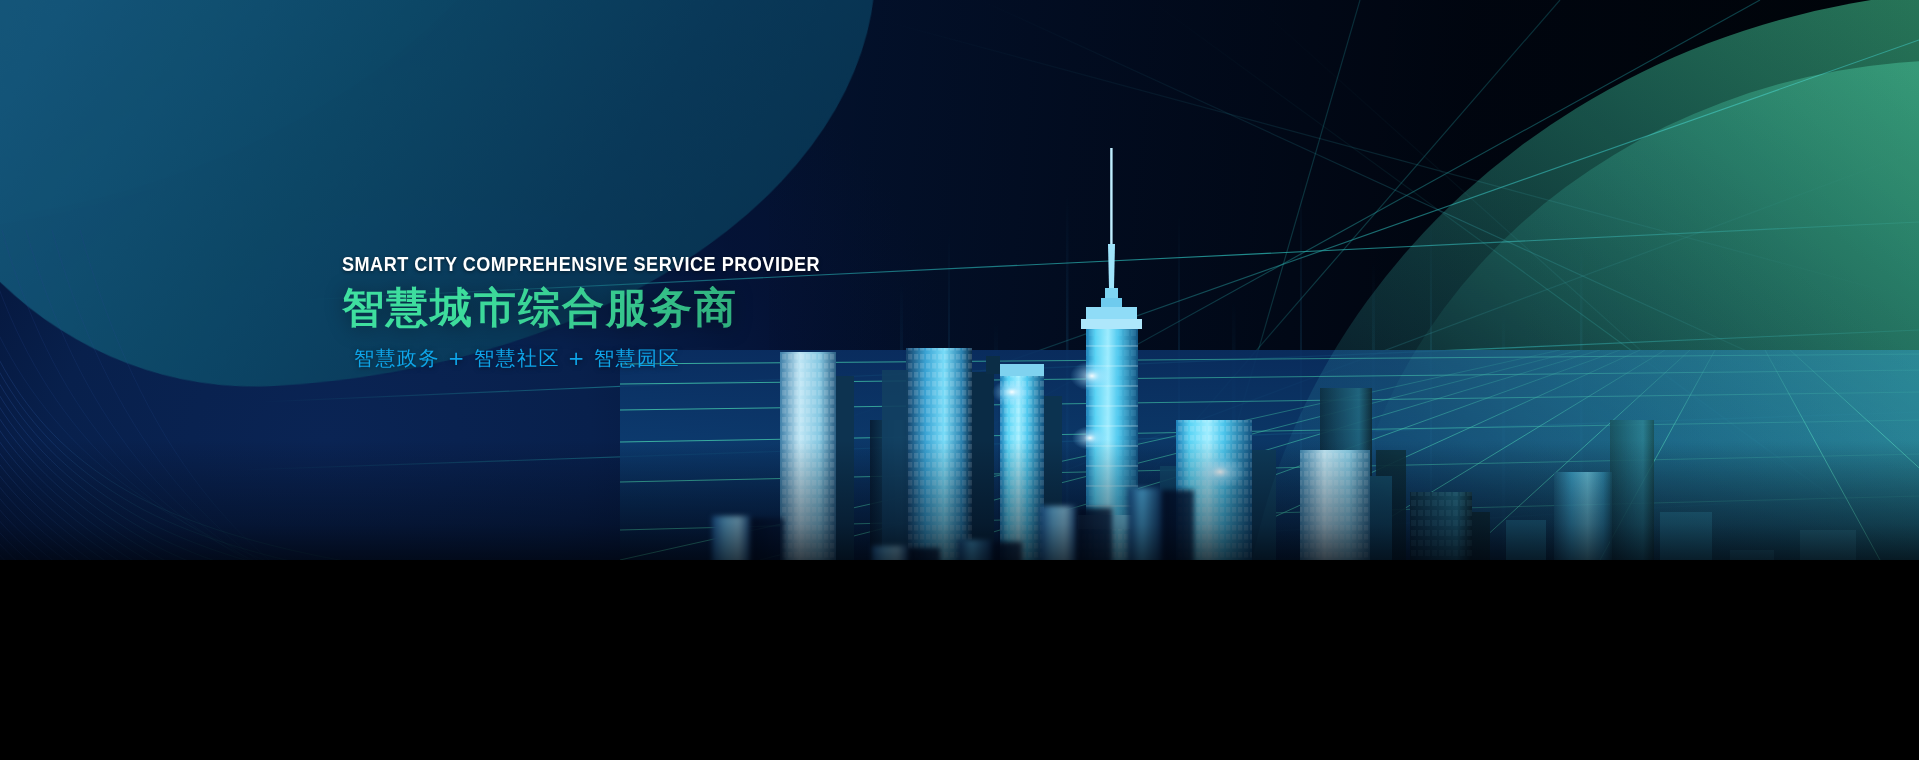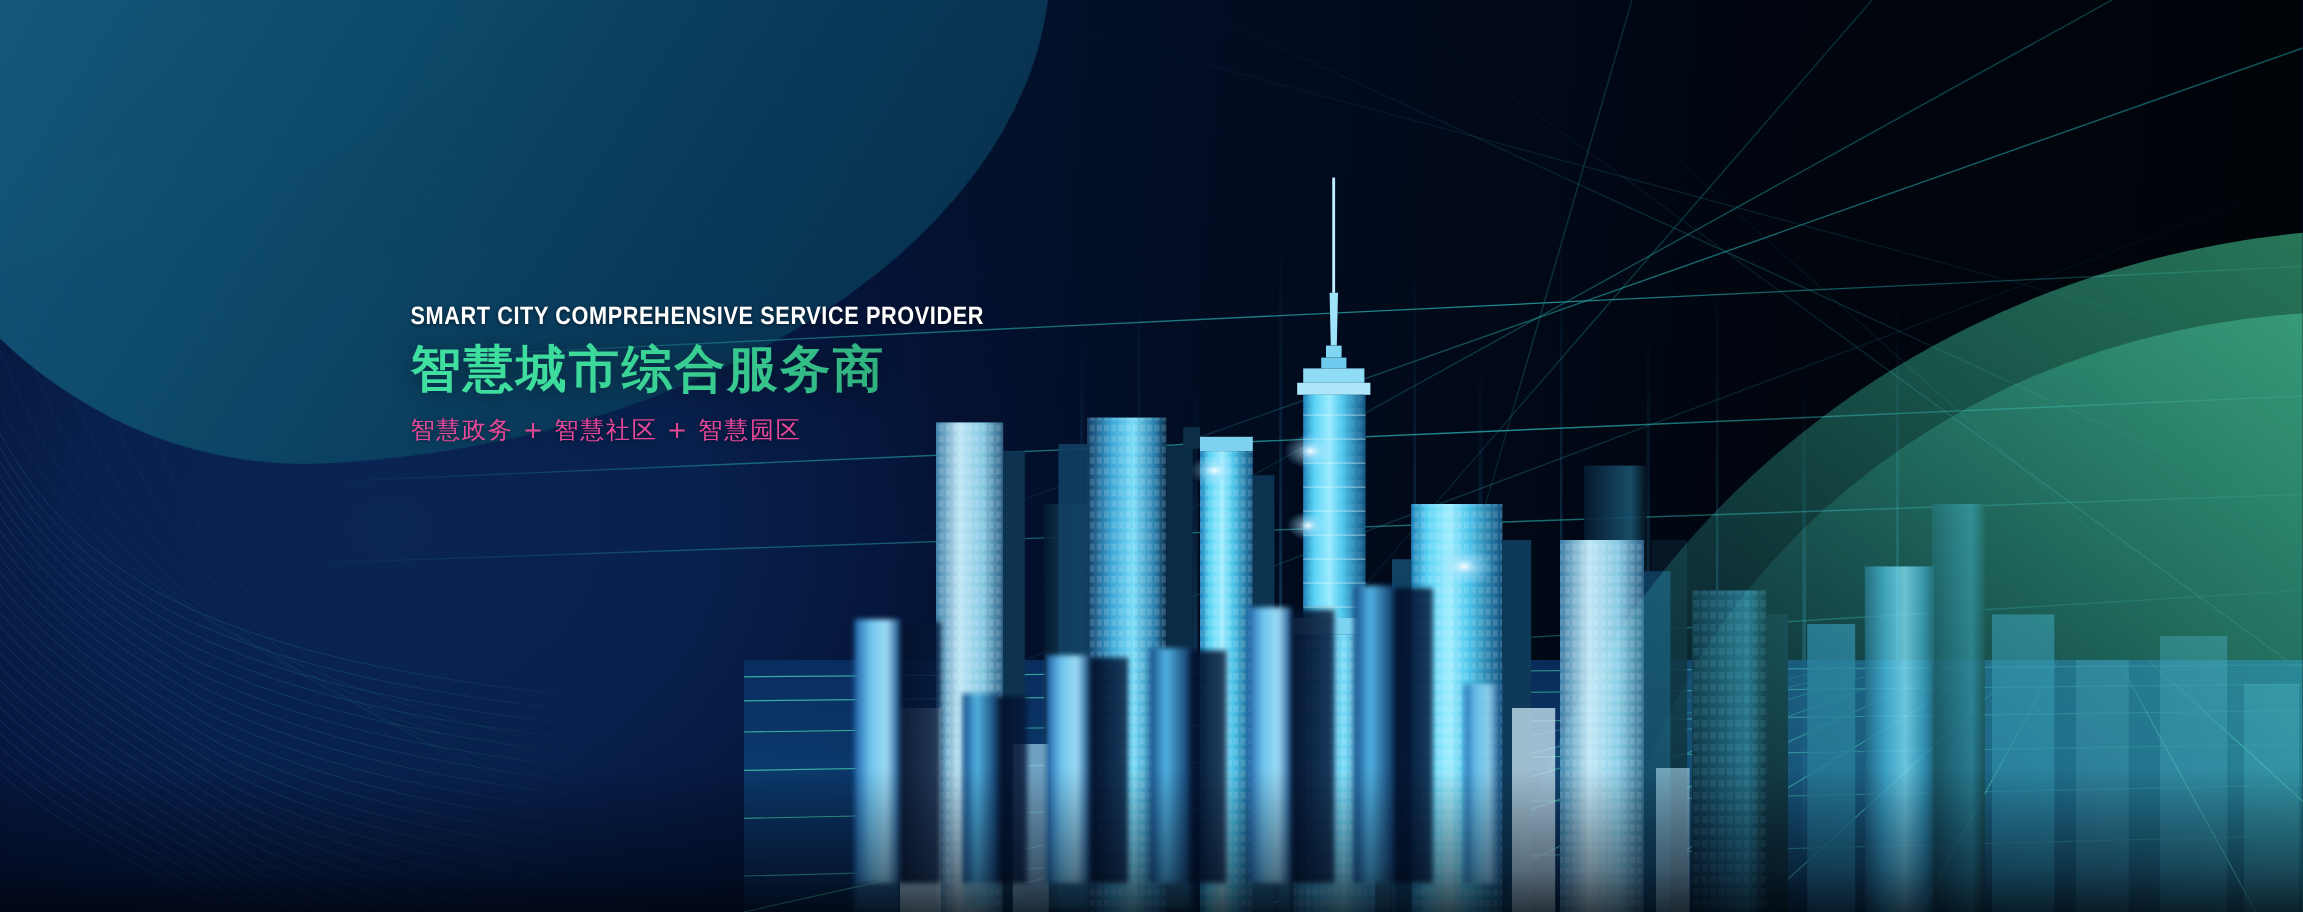--- a/index.html
+++ b/index.html
@@ -1,21 +1,21 @@
 <!DOCTYPE html>
 <html><head>
 <meta charset="utf-8">
 <title>Smart City Banner</title>
 <style>
   html,body{margin:0;padding:0;background:#000;}
   body{font-family:"Liberation Sans","DejaVu Sans",sans-serif;}
 
   #banner{
     position:relative;
-    width:1919px;height:760px;
+    width:1919px;height:560px;
     overflow:hidden;
     background:#03122e;
   }
 
   
   .bg-base{
     position:absolute;inset:0;
     background:
       radial-gradient(ellipse 900px 700px at 6% 18%, #17506f 0%, #0d3c5c 26%, #072murphy 40%, rgba(6,20,52,0) 62%),
       linear-gradient(100deg, #0b3350 0%, #082a4a 12%, #061b3e 28%, #05153a 45%, #030d22 65%, #01060f 85%, #000305 100%);
@@ -137,23 +137,23 @@
     background-clip:text;
     color:transparent;
     -webkit-text-fill-color:transparent;
     filter:drop-shadow(0 2px 10px rgba(0,0,0,.4));
   }
   .subline{
     font-family:"DejaVu Sans","Liberation Sans",sans-serif;
     font-weight:400;
     font-size:20px;
     letter-spacing:1.5px;
-    color:#ec4899;
+    color:#0ea5e9;
     white-space:nowrap;
-    margin:0;
+    margin:12px;
     text-shadow:0 1px 5px rgba(0,0,0,.5);
   }
 </style>
 </head>
 <body>
 
 <div id="banner">
 
   <div class="bg-base"></div>
   <div class="bg-navy-body"></div>

